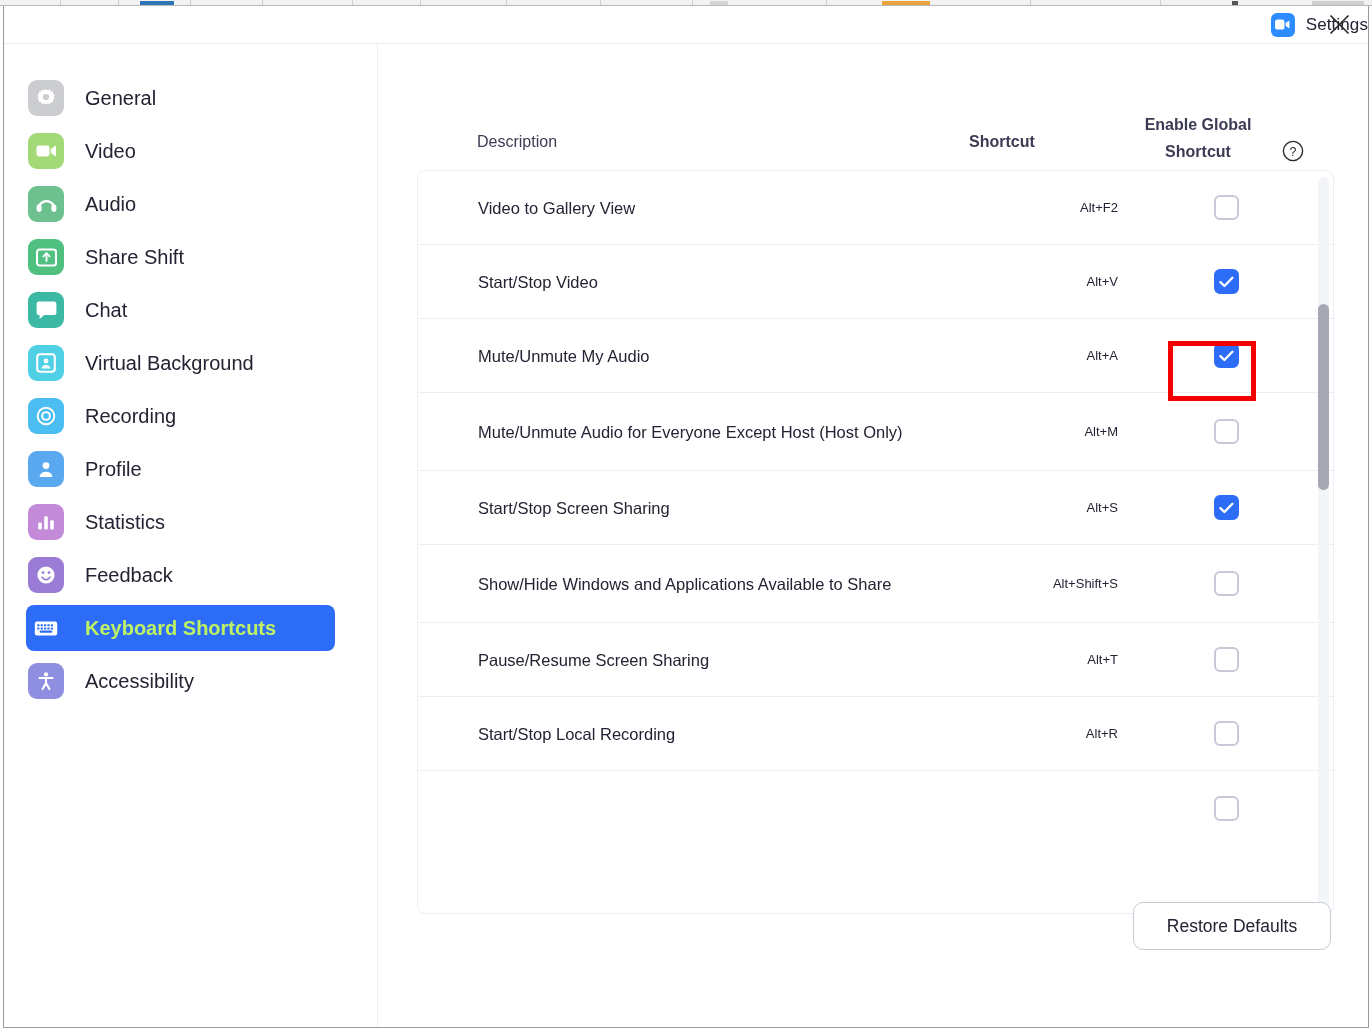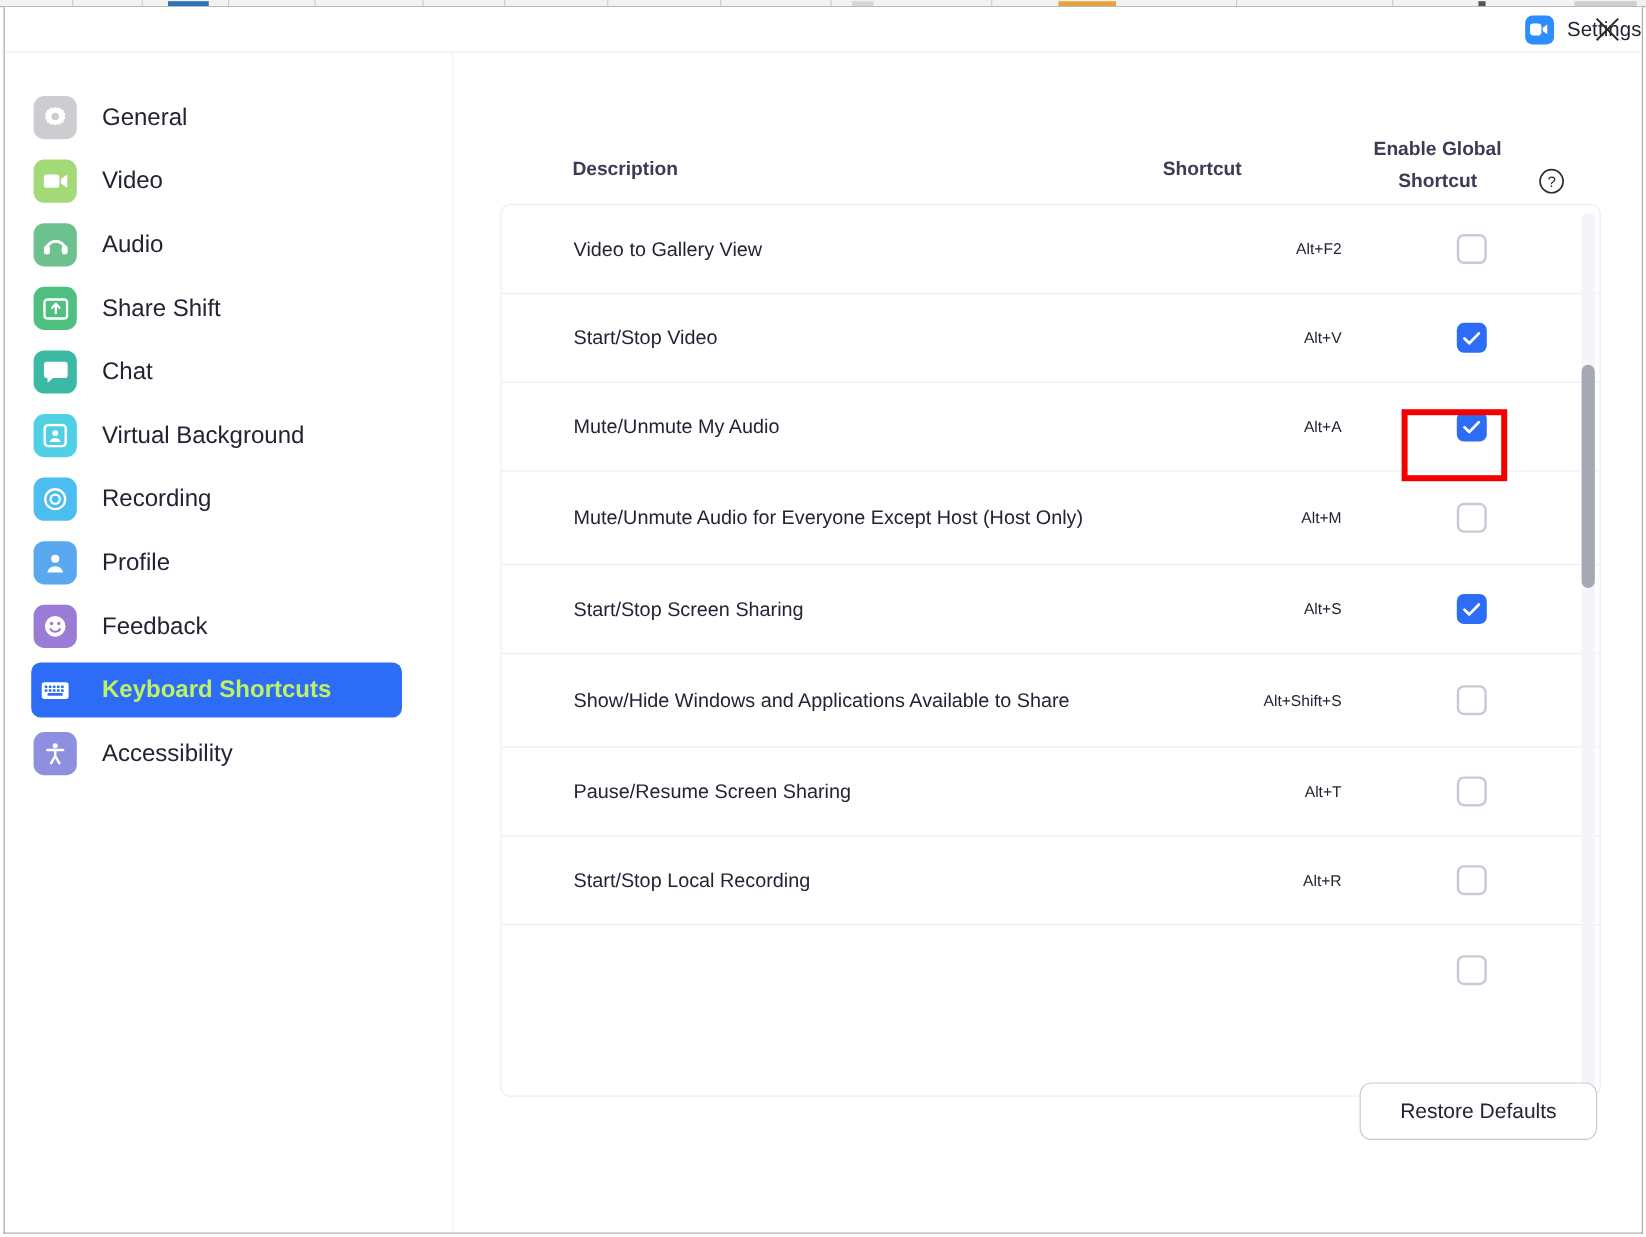--- a/index.html
+++ b/index.html
@@ -133,21 +133,21 @@
   #table-header {
     position: absolute;
     left: 0; top: 55px;
     width: 955px;
     height: 70px;
   }
   #col-header-description {
     position: absolute;
     left: 99px; top: 34px;
     font-size: 16px;
-    font-weight: bold;
+    font-weight: normal;
     color: #3b3b54;
   }
   #col-header-shortcut {
     position: absolute;
     left: 591px; top: 34px;
     font-size: 16px;
     font-weight: bold;
     color: #3b3b54;
   }
   #col-header-global {
@@ -414,20 +414,30 @@
       <div class="sidebar-item">
         <span class="sidebar-icon" style="background:#5aa8f0">
           <svg width="20" height="20" viewBox="0 0 20 20">
             <circle cx="10" cy="6.6" r="3.4" fill="#ffffff"></circle>
             <path d="M3.4 18 A6.8 6.8 0 0 1 16.6 18 Z" fill="#ffffff"></path>
           </svg>
         </span>
         <span class="sidebar-label">Profile</span>
       </div>
 
+      <div class="sidebar-item">
+        <span class="sidebar-icon" style="background:#c38ad9">
+          <svg width="20" height="17" viewBox="0 0 20 17">
+            <rect x="2.2" y="8.4" width="3.6" height="7.2" rx="1.1" fill="#ffffff"></rect>
+            <rect x="8.2" y="2.2" width="3.6" height="13.4" rx="1.1" fill="#ffffff"></rect>
+            <rect x="14.2" y="6.2" width="3.6" height="9.4" rx="1.1" fill="#ffffff"></rect>
+          </svg>
+        </span>
+        <span class="sidebar-label">Statistics</span>
+      </div>
 
       <div class="sidebar-item">
         <span class="sidebar-icon" style="background:#9a7bd6">
           <svg width="22" height="22" viewBox="0 0 22 22">
             <circle cx="11" cy="11" r="8.6" fill="#ffffff"></circle>
             <circle cx="8" cy="8.6" r="1.4" fill="#9a7bd6"></circle>
             <circle cx="14" cy="8.6" r="1.4" fill="#9a7bd6"></circle>
             <path d="M7 13.2 A4.6 4.6 0 0 0 15 13.2" fill="none" stroke="#9a7bd6" stroke-width="1.7" stroke-linecap="round"></path>
           </svg>
         </span>

